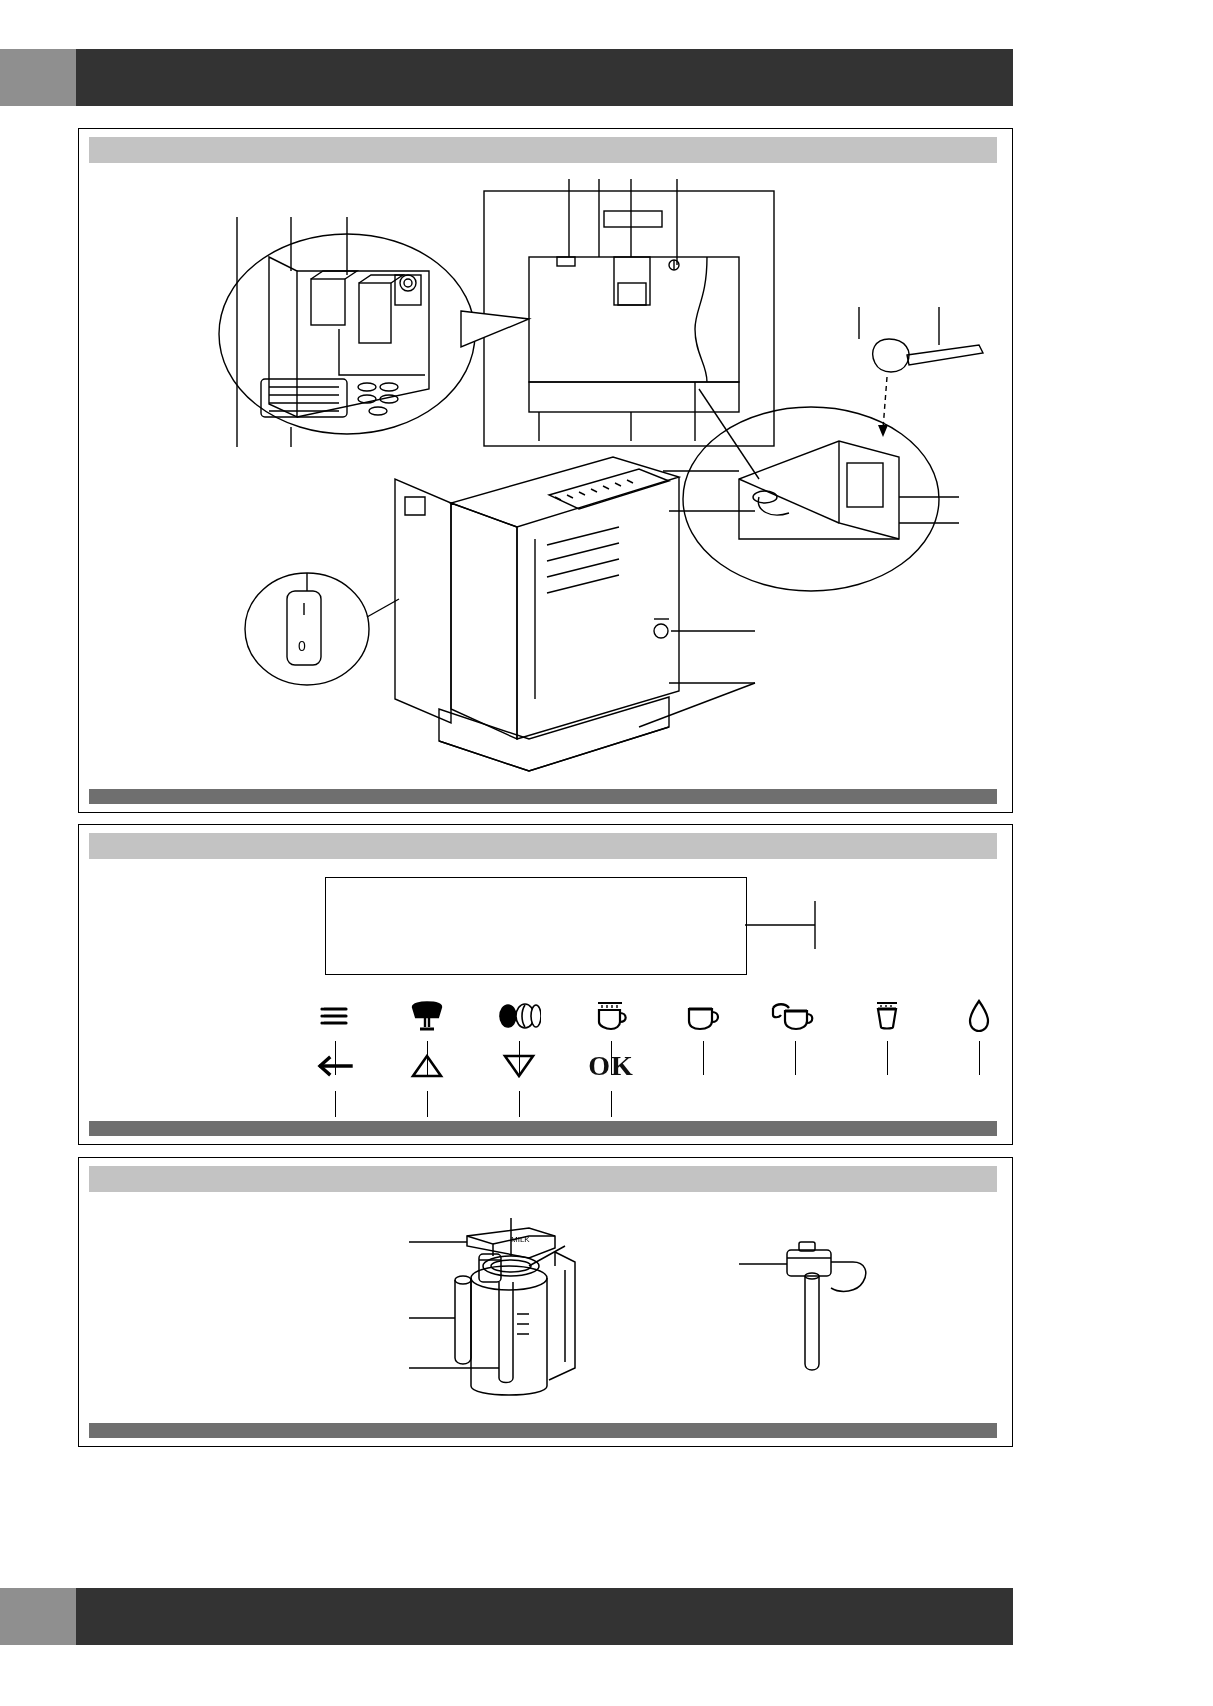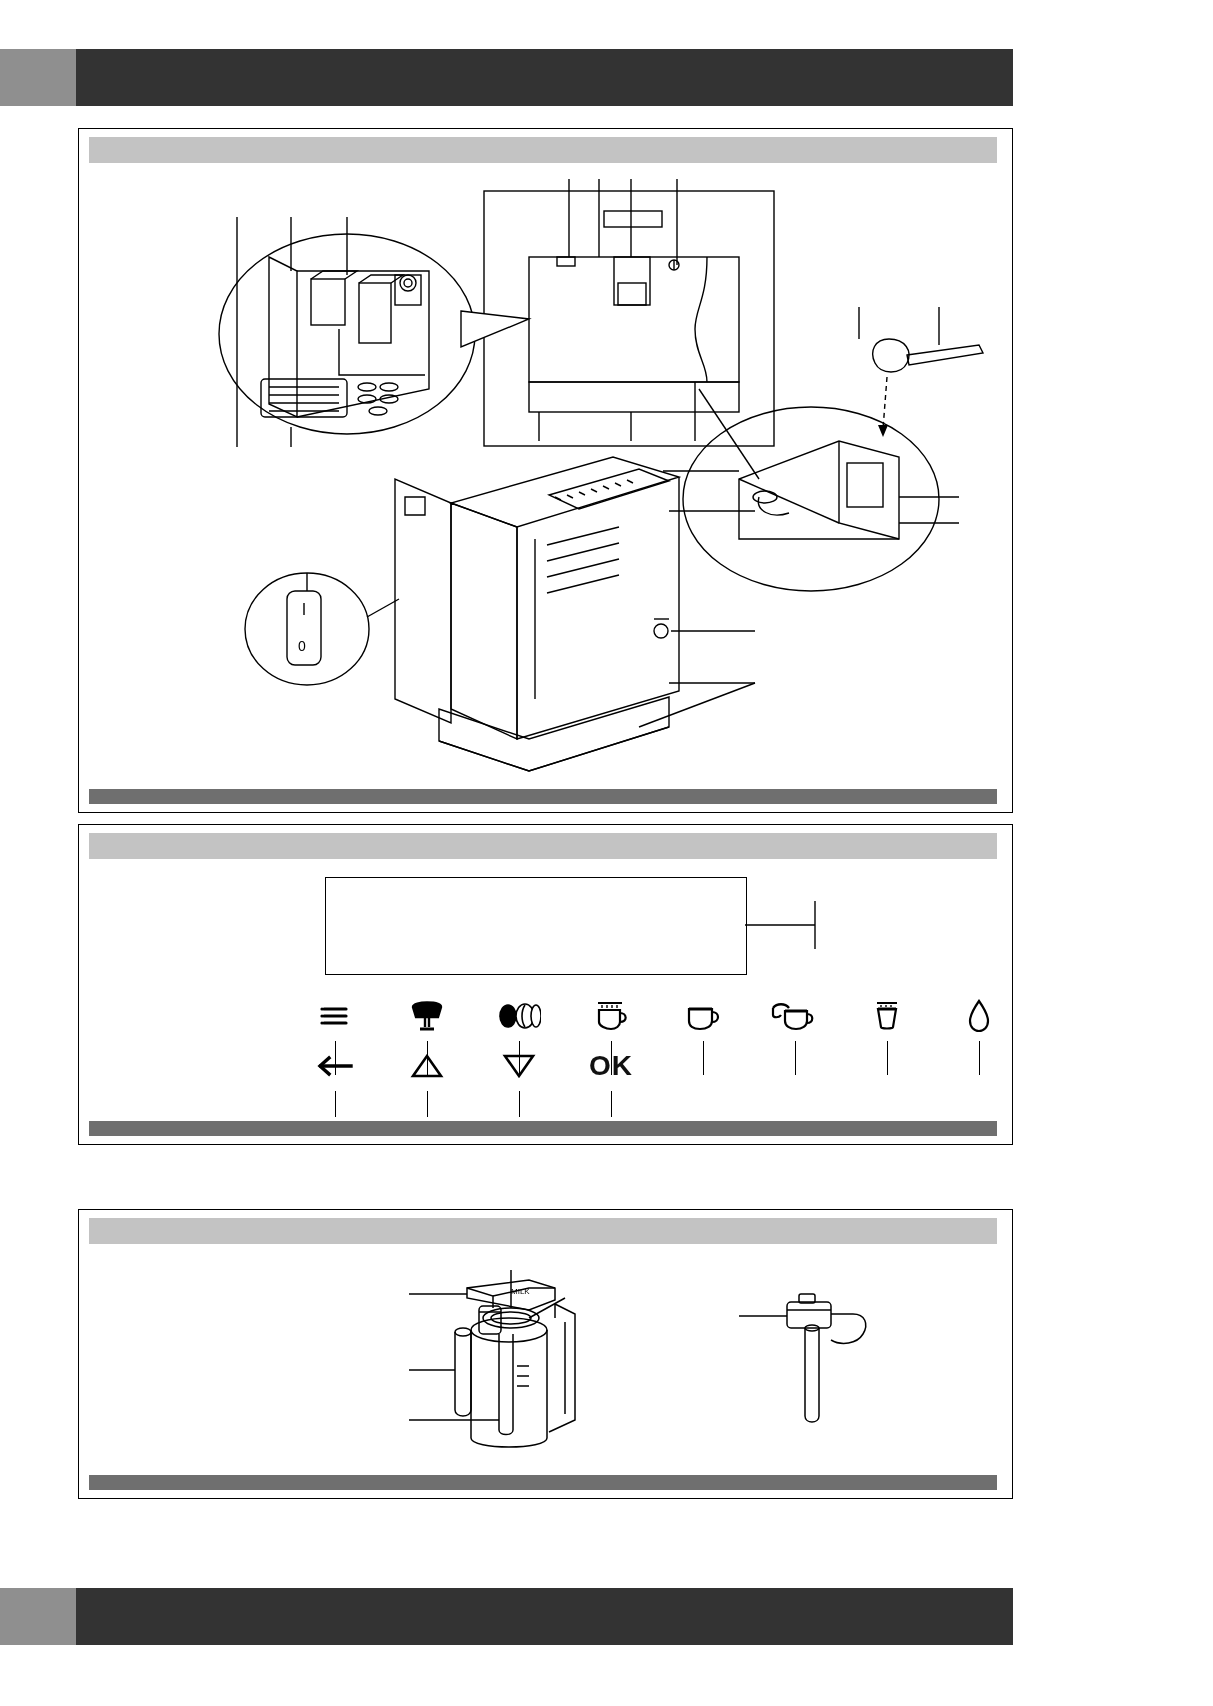--- a/index.html
+++ b/index.html
@@ -62,35 +62,36 @@
     background: #6f6f6f;
   }
   #section-overview { left: 78px; top: 128px; width: 935px; height: 685px; }
   #section-overview .head { width: 908px; }
   #section-overview .foot { width: 908px; top: 660px; }
 
   #section-controls { left: 78px; top: 824px; width: 935px; height: 321px; }
   #section-controls .head { width: 908px; }
   #section-controls .foot { width: 908px; top: 296px; }
 
-  #section-accessories { left: 78px; top: 1209px; width: 935px; height: 290px; text-decoration: underline; }
+  #section-accessories { left: 78px; top: 1157px; width: 935px; height: 290px; text-decoration: underline; }
   #section-accessories .head { width: 908px; }
   #section-accessories .foot { width: 908px; top: 265px; }
 
   
   svg { display: block; }
   .art {
     position: absolute;
   }
 
   
   .icon-row {
     position: absolute;
     display: flex;
     align-items: flex-end;
+    font-family: Liberation Serif, serif;
   }
   .icon-cell {
     position: relative;
     width: 92px;
     text-align: center;
     color: #111111;
   }
   .icon-glyph {
     height: 46px;
     display: flex;

